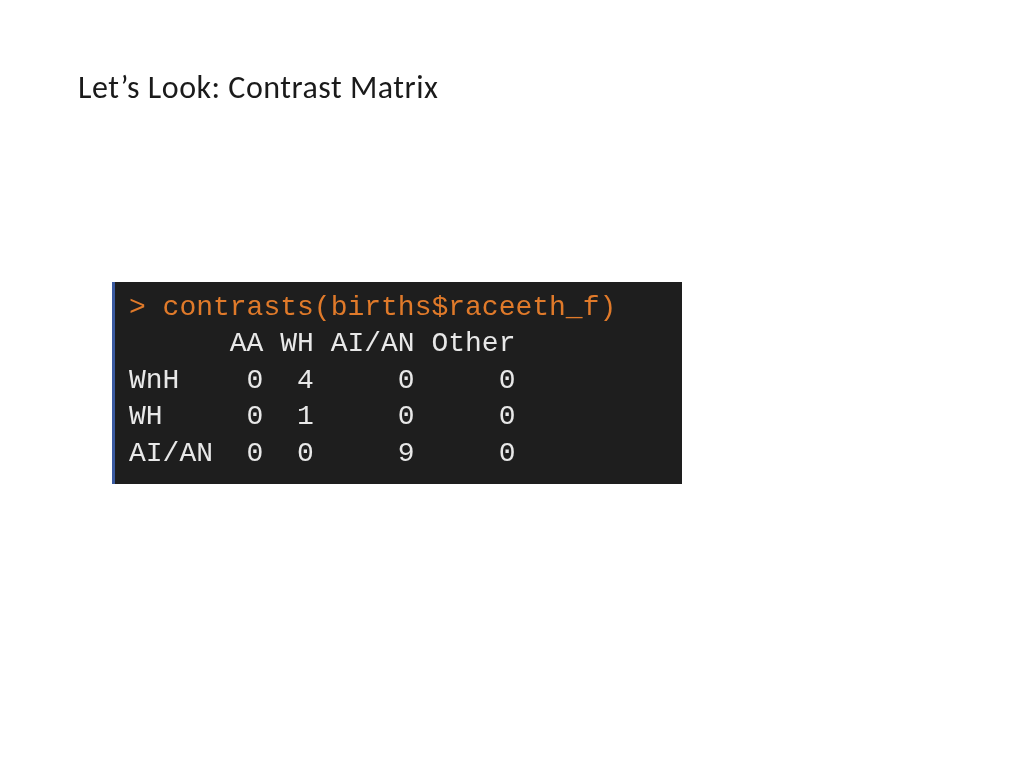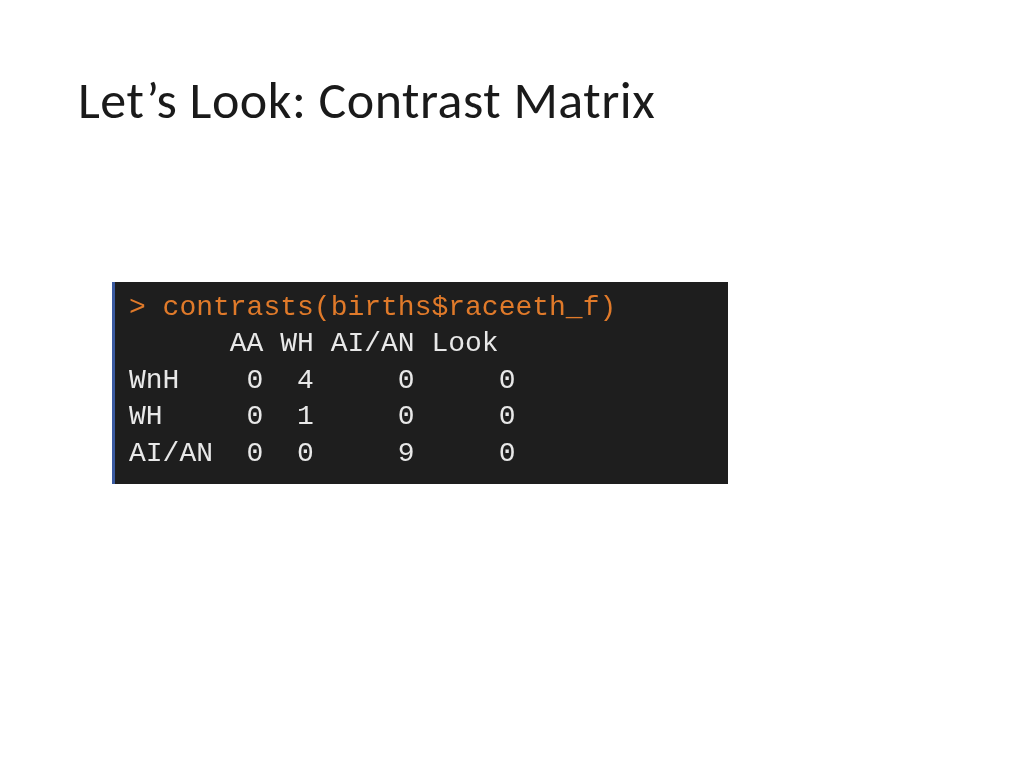--- a/index.html
+++ b/index.html
@@ -14,30 +14,30 @@
   .slide {
     width: 1024px;
     height: 768px;
     position: relative;
     box-sizing: border-box;
   }
   .title {
     position: absolute;
     top: 68px;
     left: 78px;
-    font-size: 52px;
+    font-size: 32px;
     font-weight: 400;
     color: #1a1a1a;
     letter-spacing: 0.5px;
   }
   .terminal {
     position: absolute;
     top: 282px;
     left: 112px;
-    width: 616px;
+    width: 570px;
     background: #1e1e1e;
     padding: 8px 14px 12px 14px;
     box-sizing: border-box;
     font-family: "Courier New", Courier, monospace;
     font-size: 28px;
     line-height: 1.3;
     color: #e8e8e8;
     border-left: 3px solid #3a5aa0;
   }
   .prompt-line {
@@ -56,19 +56,19 @@
 </style>
 </head>
 <body>
 
 <div class="slide">
 
   <div class="title">Let’s Look: Contrast Matrix</div>
 
   <div class="terminal">
     <div class="prompt-line">&gt; contrasts(births$raceeth_f)</div>
-    <div class="matrix-header">      AA WH AI/AN Look</div>
+    <div class="matrix-header">      AA WH AI/AN Other</div>
     <div class="matrix-row">WnH    0  4     0     0</div>
     <div class="matrix-row">WH     0  1     0     0</div>
     <div class="matrix-row">AI/AN  0  0     9     0</div>
   </div>
 
 </div>
 
 </body></html>

